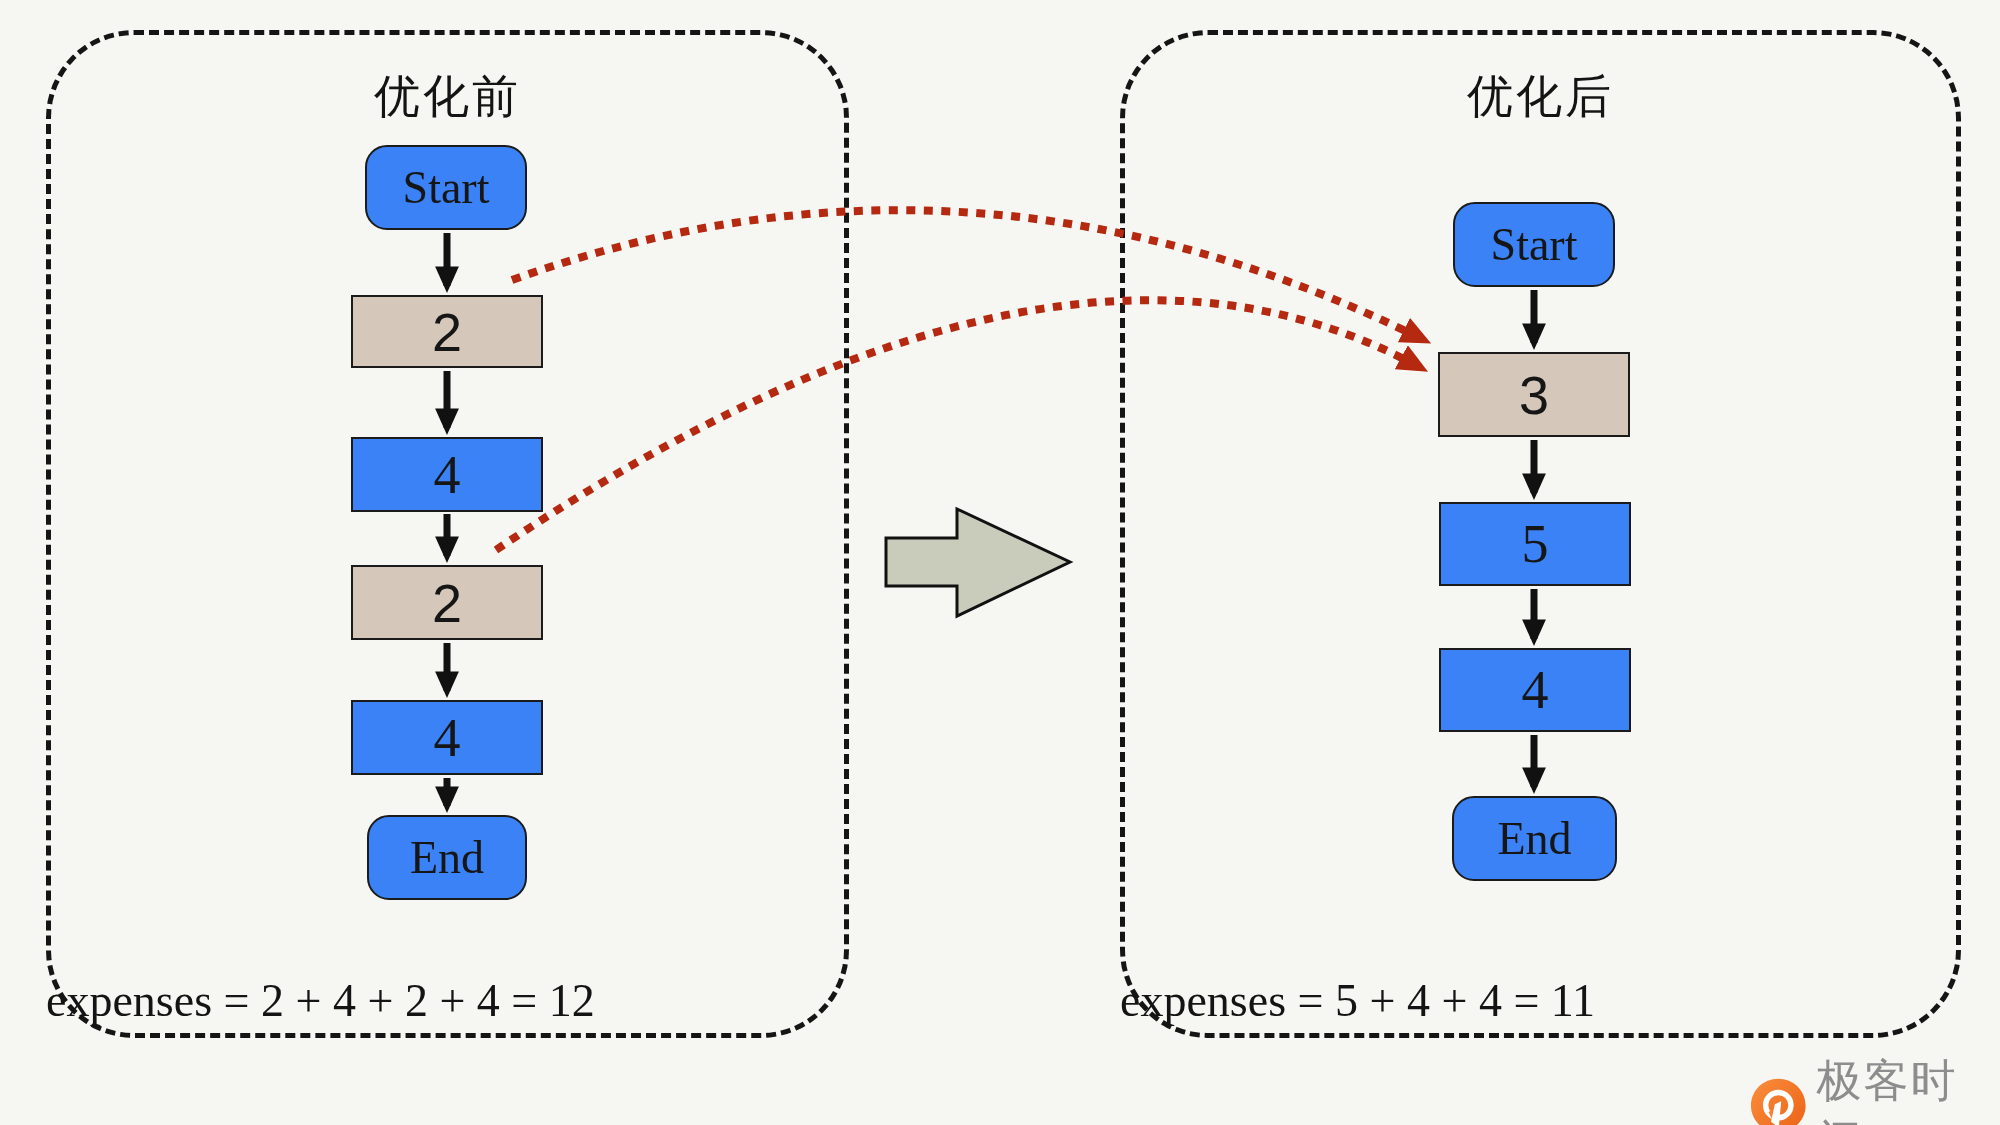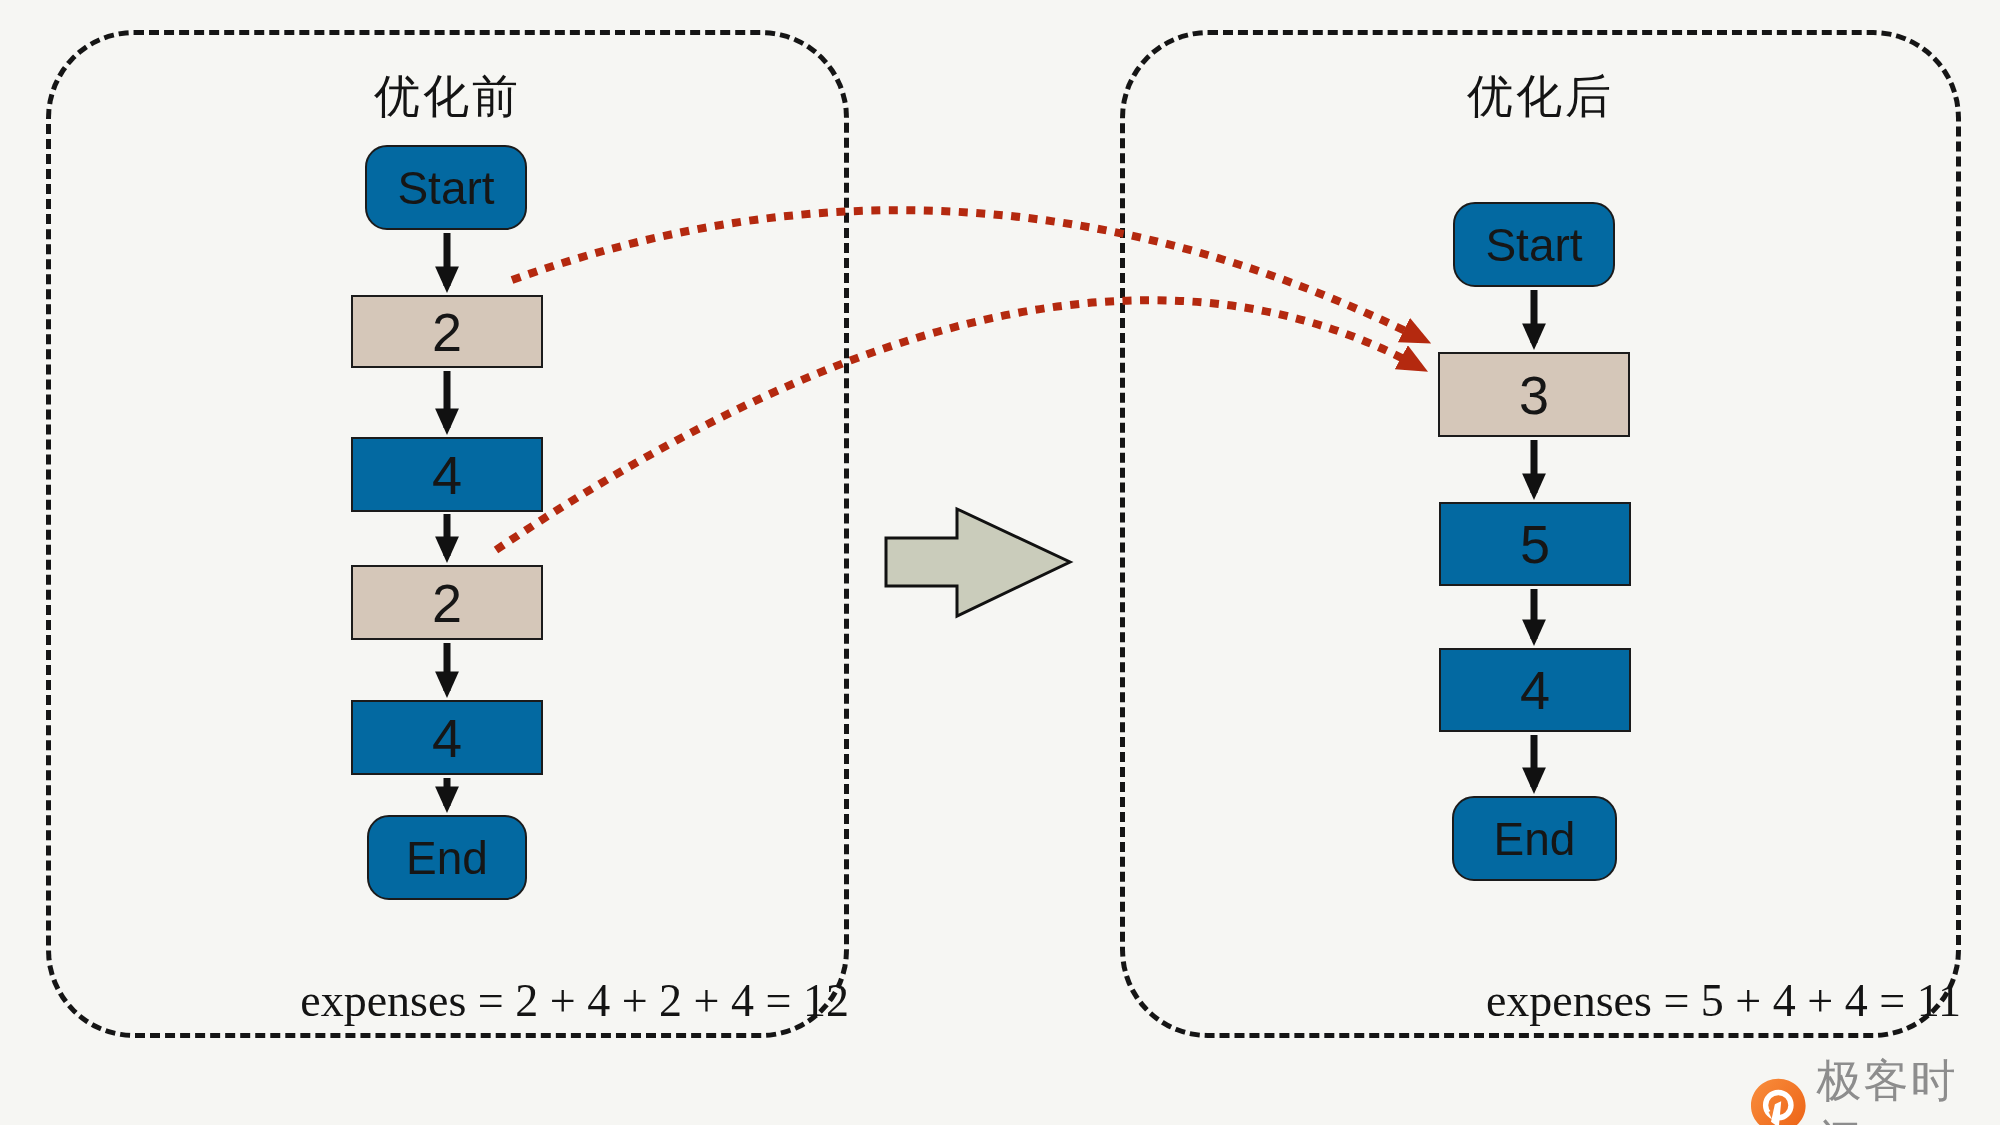--- a/index.html
+++ b/index.html
@@ -20,37 +20,37 @@
     color:#141414;font-weight:500;
   }
   #title-before{left:46px;top:66px;width:803px;}
   #title-after{left:1120px;top:66px;width:841px;}
   .node{
     position:absolute;box-sizing:border-box;display:flex;align-items:center;justify-content:center;
     border:2.5px solid #1b1b1b;color:#161616;
   }
   .terminal{border-radius:22px;font-size:46px;}
   .process{font-size:54px;}
-  .teal{background:#0369a1;}
+  .teal{background:#3b82f6;font-family:Liberation Serif, serif;}
   .tan{background:#d5c7b9;}
   
   #b0{left:365px;top:145px;width:162px;height:85px;}
   #b1{left:351px;top:295px;width:192px;height:73px;}
   #b2{left:351px;top:437px;width:192px;height:75px;}
   #b3{left:351px;top:565px;width:192px;height:75px;}
   #b4{left:351px;top:700px;width:192px;height:75px;}
   #b5{left:367px;top:815px;width:160px;height:85px;}
   
   #a0{left:1453px;top:202px;width:162px;height:85px;}
   #a1{left:1438px;top:352px;width:192px;height:85px;}
   #a2{left:1439px;top:502px;width:192px;height:84px;}
   #a3{left:1439px;top:648px;width:192px;height:84px;}
   #a4{left:1452px;top:796px;width:165px;height:85px;}
   .formula{
-    position:absolute;text-align:right;
+    position:absolute;text-align:left;
     font-family:"Liberation Serif",serif;font-size:46px;color:#141414;
   }
   #formula-before{left:46px;top:974px;width:803px;}
   #formula-after{left:1120px;top:974px;width:841px;}
   .overlay{position:absolute;left:0;top:0;pointer-events:none;}
   #logo{
     position:absolute;left:1750px;top:1051px;
     display:flex;align-items:center;gap:10px;
   }
   #logo-text{

